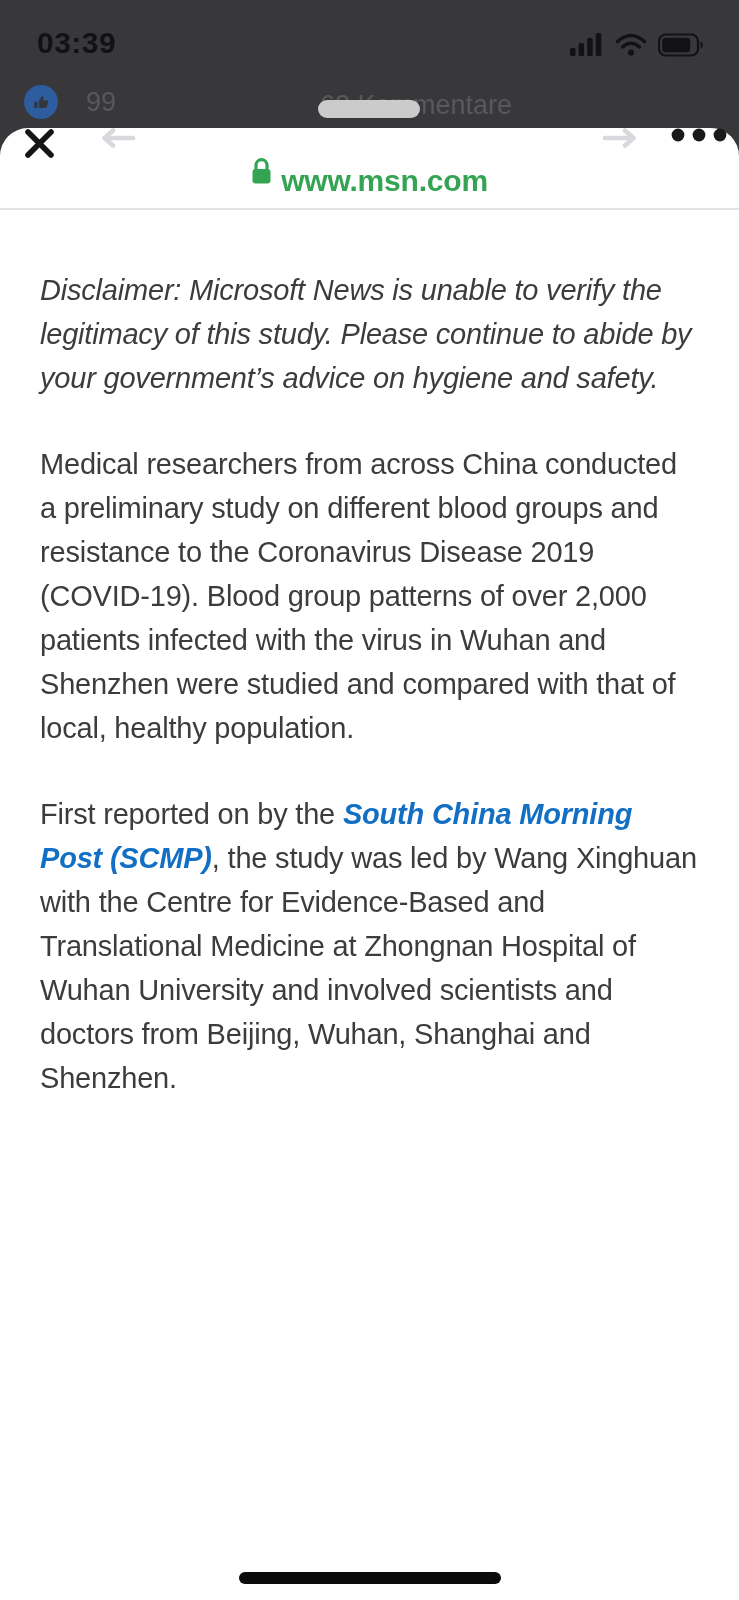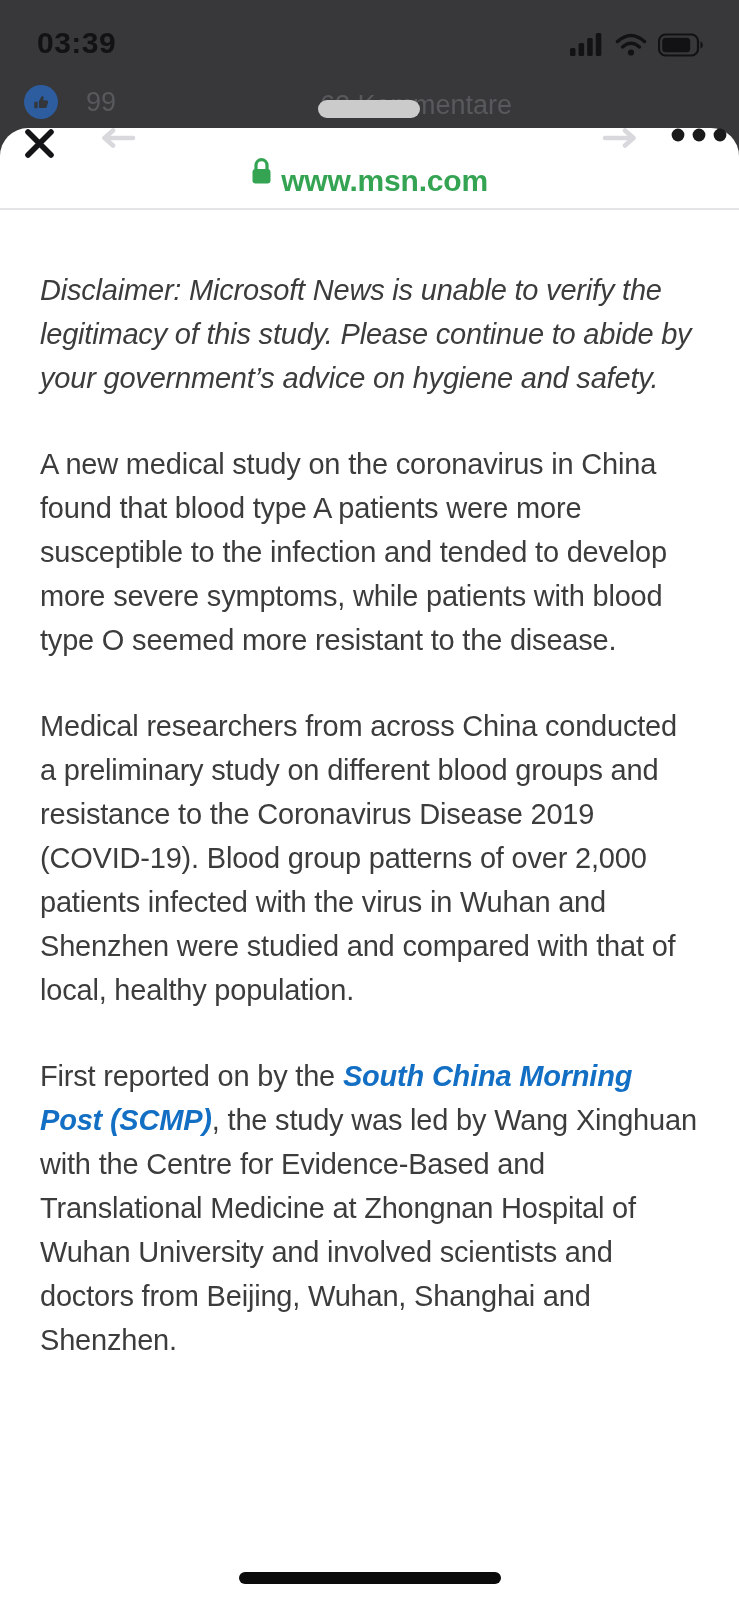--- a/index.html
+++ b/index.html
@@ -159,21 +159,20 @@
             <circle cx="49" cy="7" r="6.4" fill="#1a1a1a"></circle>
           </svg>
         </span>
       </button>
     </div>
 
     <div class="header-divider"></div>
 
     <div class="article">
       <p class="disclaimer">Disclaimer: Microsoft News is unable to verify the legitimacy of this study. Please continue to abide by your government’s advice on hygiene and safety.</p>
-      <p>A new medical study on the coronavirus in China found that blood type A patients were more susceptible to the infection and tended to develop more severe symptoms, while patients with blood type O seemed more resistant to the disease.</p>
       <p>Medical researchers from across China conducted a preliminary study on different blood groups and resistance to the Coronavirus Disease 2019 (COVID-19). Blood group patterns of over 2,000 patients infected with the virus in Wuhan and Shenzhen were studied and compared with that of local, healthy population.</p>
       <p>
         <span>First reported on by the </span><a href="#" class="inline-link">South China Morning Post (SCMP)</a><span>, the study was led by Wang Xinghuan with the Centre for Evidence-Based and Translational Medicine at Zhongnan Hospital of Wuhan University and involved scientists and doctors from Beijing, Wuhan, Shanghai and Shenzhen.</span>
       </p>
     </div>
   </div>
 
   <div class="home-indicator"></div>
 </div>
 

